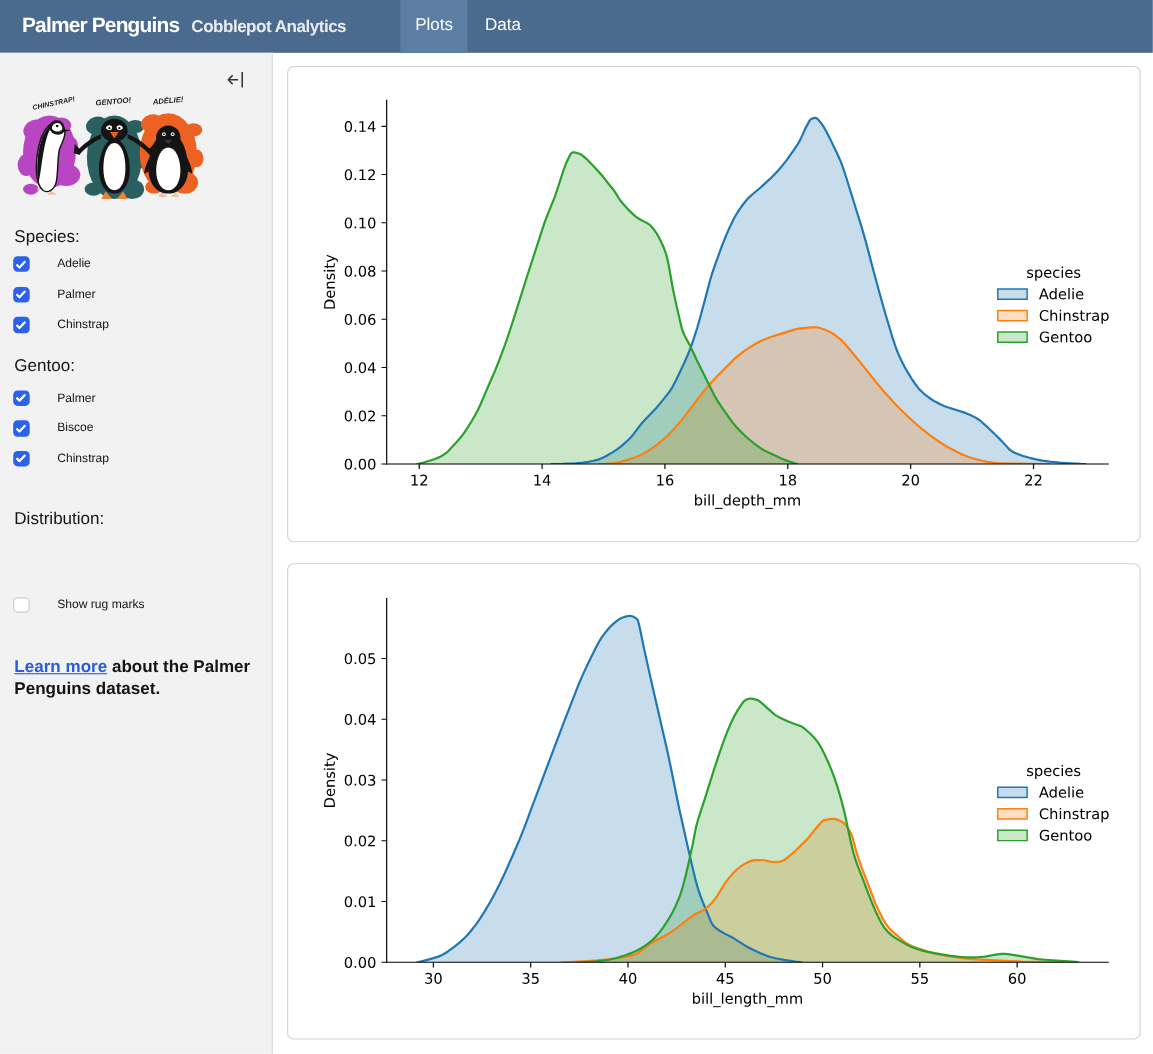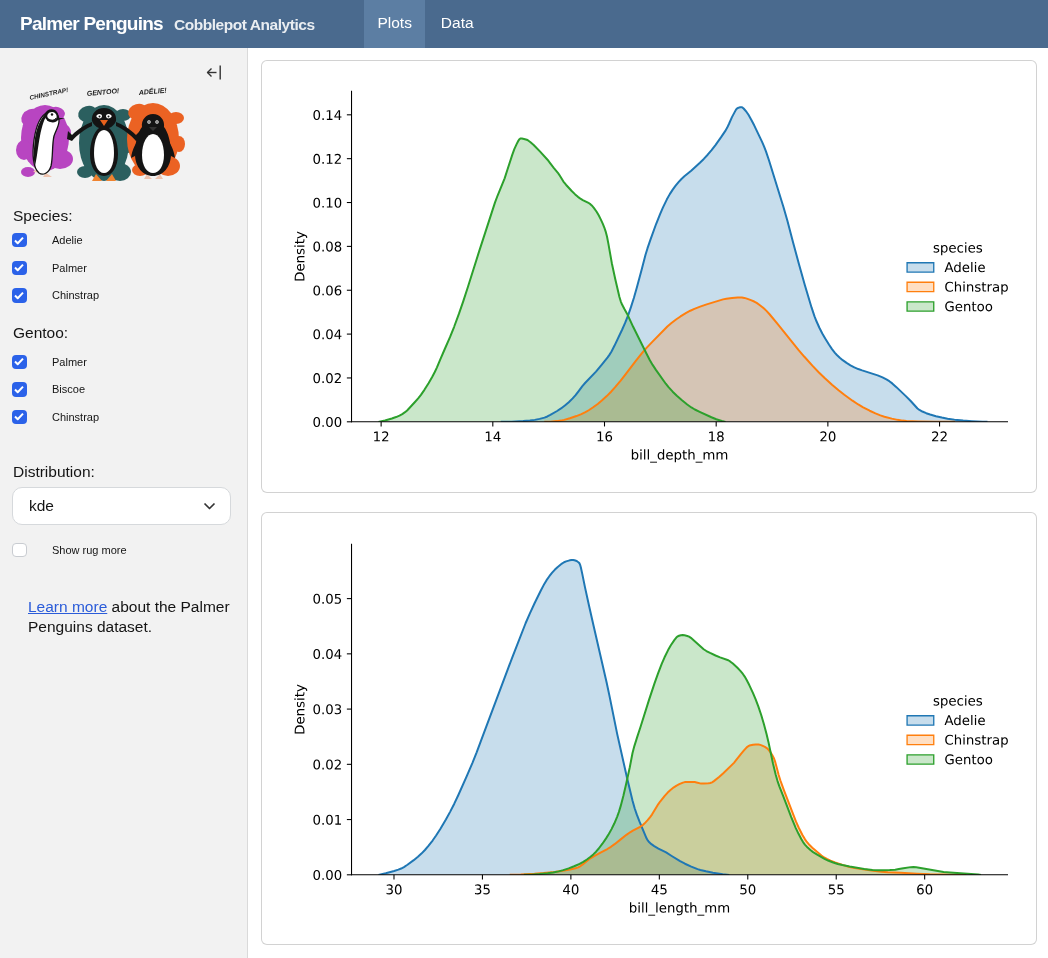--- a/index.html
+++ b/index.html
@@ -17,21 +17,21 @@
 #art { position:absolute; left:8px; top:36px; }
 .hdr { position:absolute; left:13px; height:20px; line-height:20px; font-size:15.5px; color:#141414; }
 .row { position:absolute; left:12px; height:20px; line-height:20px; }
 .row .cb { position:absolute; left:0; top:3px; width:14.5px; height:14.5px; background:#2b62e9;
   border-radius:4px; display:inline-flex; align-items:center; justify-content:center; }
 .row .cb.un { background:#fff; border:1px solid #c9ccd1; }
 .row .lbl { position:absolute; left:40px; font-size:11px; color:#141414; white-space:nowrap; }
 #sel { position:absolute; left:12px; top:439px; width:219px; height:37.6px; background:#fff;
   border:1px solid #d6d9dc; border-radius:10px; display:flex; align-items:center;
   justify-content:space-between; padding:0 14px 0 16px; font-size:15.5px; color:#141414; }
-.lm { position:absolute; left:28px; font-size:15.5px; line-height:19.5px; color:#141414; }
+.lm { position:absolute; left:13px; font-size:15.5px; line-height:19.5px; color:#141414;font-weight:bold; }
 .lm a { color:#2b5cd9; text-decoration:underline; }
 .card { position:absolute; left:260.5px; width:776.5px; height:433px; background:#fff;
   border:1px solid rgba(0,0,0,.175); border-radius:6px; }
 .plotwrap { position:absolute; left:277.5px; width:742px; height:400px; }
 </style></head>
 <body>
 <div id="nav">
   <div id="tabs">
       <div class="tab active" style="width:61.4px">Plots</div>
       <div class="tab" style="width:63.6px">Data</div>
@@ -165,29 +165,23 @@
     </div>
     <div class="row" style="top:358.5px">
       <span class="cb">
         <svg width="10" height="9" viewBox="0 0 10 9">
           <path d="M1 4.5 L3.7 7.2 L9 1.6" stroke="#fff" stroke-width="2" fill="none" stroke-linecap="round"></path>
         </svg>
       </span>
       <span class="lbl">Chinstrap</span>
     </div>
     <div class="hdr" style="top:414.0px">Distribution:</div>
-    <div id="sel">
-      <span>kde</span>
-      <svg width="13" height="8" viewBox="0 0 13 8">
-        <path d="M1.5 1.5 L6.5 6.5 L11.5 1.5" stroke="#333" stroke-width="1.7" fill="none" stroke-linecap="round" stroke-linejoin="round"></path>
-      </svg>
-    </div>
     <div class="row" style="top:491.5px">
       <span class="cb un"></span>
-      <span class="lbl">Show rug more</span>
+      <span class="lbl">Show rug marks</span>
     </div>
     <div class="lm" style="top:549.3px"><a>Learn more</a> about the Palmer<br>Penguins dataset.</div>
 </div>
 <div class="card" style="top:60.3px"></div>
 <div class="card" style="top:512.2px"></div>
 <div class="plotwrap" style="top:77.3px"><svg width="742" height="400" viewBox="0 0 556.5 300">
 
  <defs>
   <style type="text/css">*{stroke-linejoin: round; stroke-linecap: butt}</style>
  </defs>

